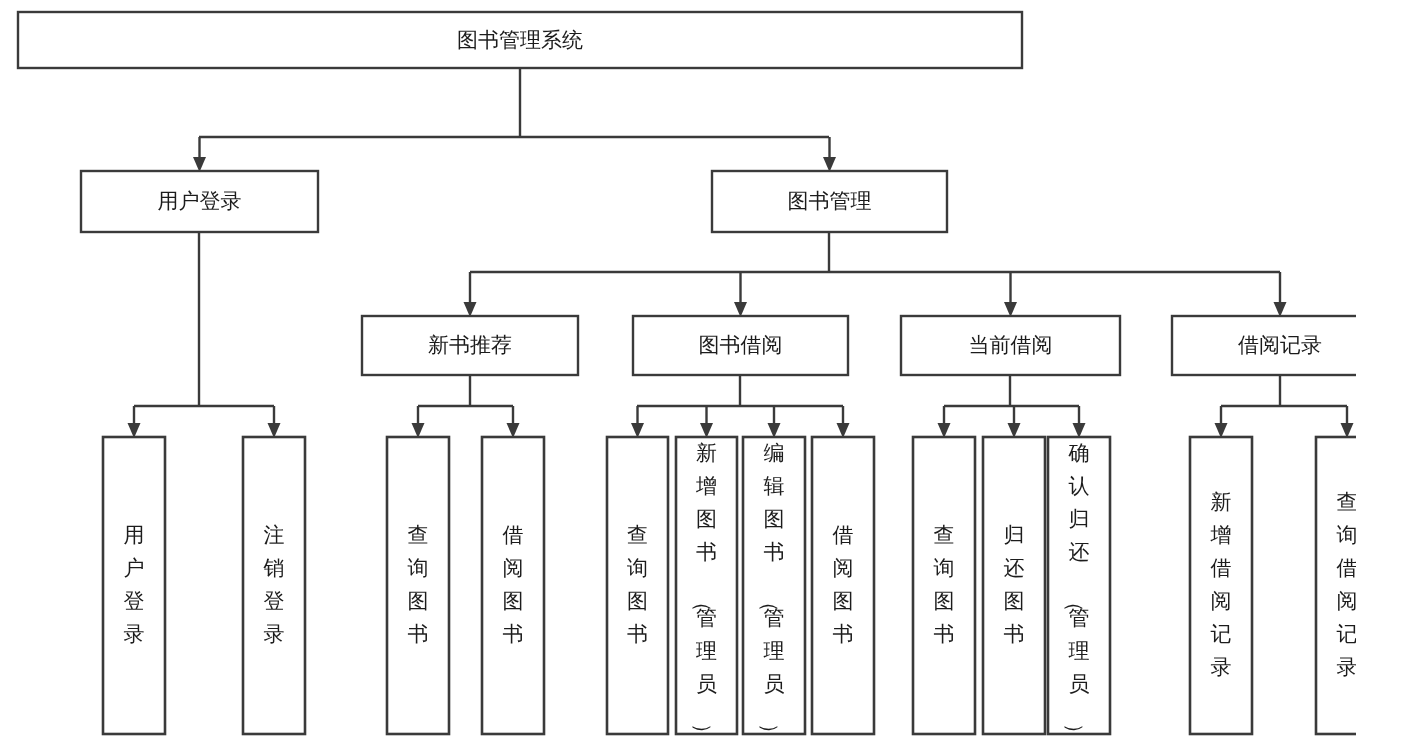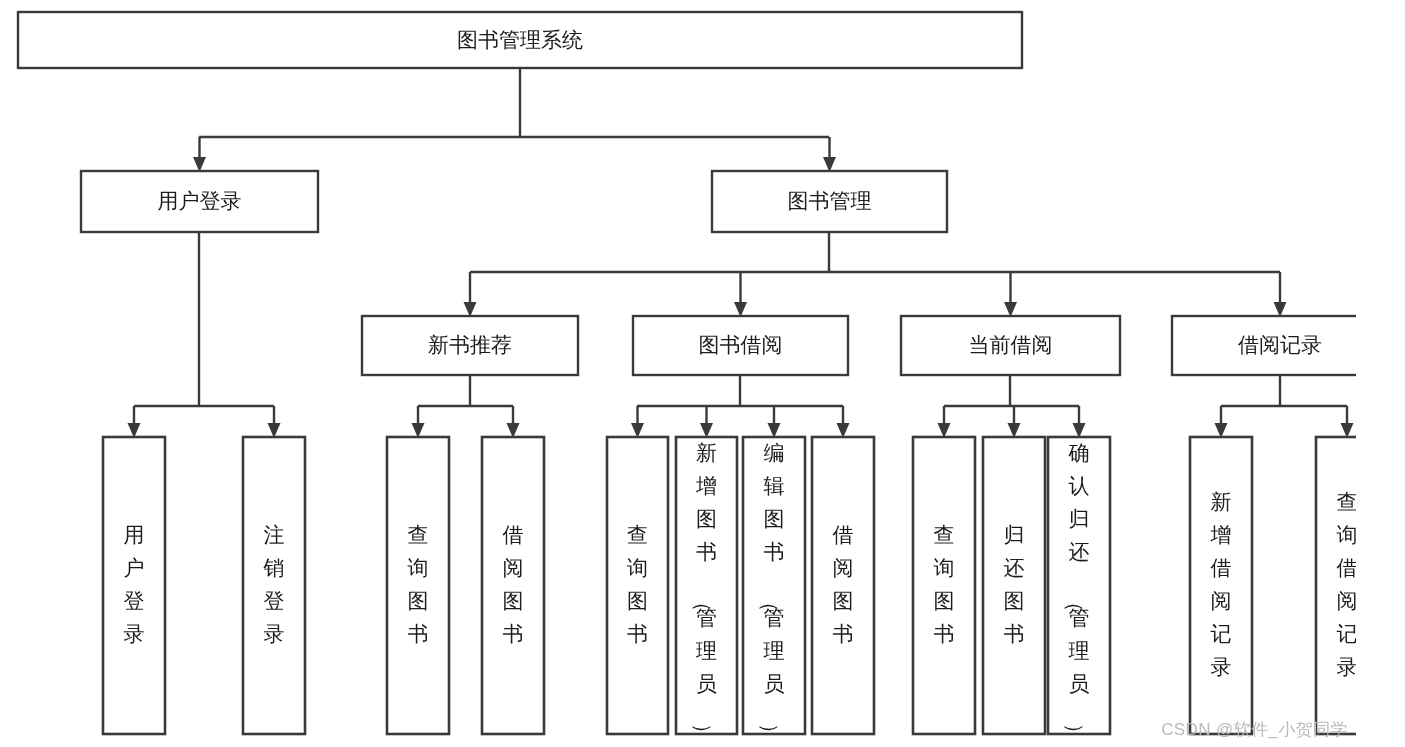--- a/index.html
+++ b/index.html
@@ -260,14 +260,13 @@
         <g>
           <rect class="node-box leaf" x="1190" y="437" width="62" height="297"></rect>
           <text class="node-label-v" x="1221" y="503"><tspan x="1221" dy="0">新</tspan><tspan x="1221" dy="33">增</tspan><tspan x="1221" dy="33">借</tspan><tspan x="1221" dy="33">阅</tspan><tspan x="1221" dy="33">记</tspan><tspan x="1221" dy="33">录</tspan></text>
         </g>
         <g>
           <rect class="node-box leaf" x="1316" y="437" width="62" height="297"></rect>
           <text class="node-label-v" x="1347" y="503"><tspan x="1347" dy="0">查</tspan><tspan x="1347" dy="33">询</tspan><tspan x="1347" dy="33">借</tspan><tspan x="1347" dy="33">阅</tspan><tspan x="1347" dy="33">记</tspan><tspan x="1347" dy="33">录</tspan></text>
         </g>
       </g>
   </svg>
-  <div class="watermark">CSDN @软件_小贺同学</div>
 </div>
 
 </body></html>

